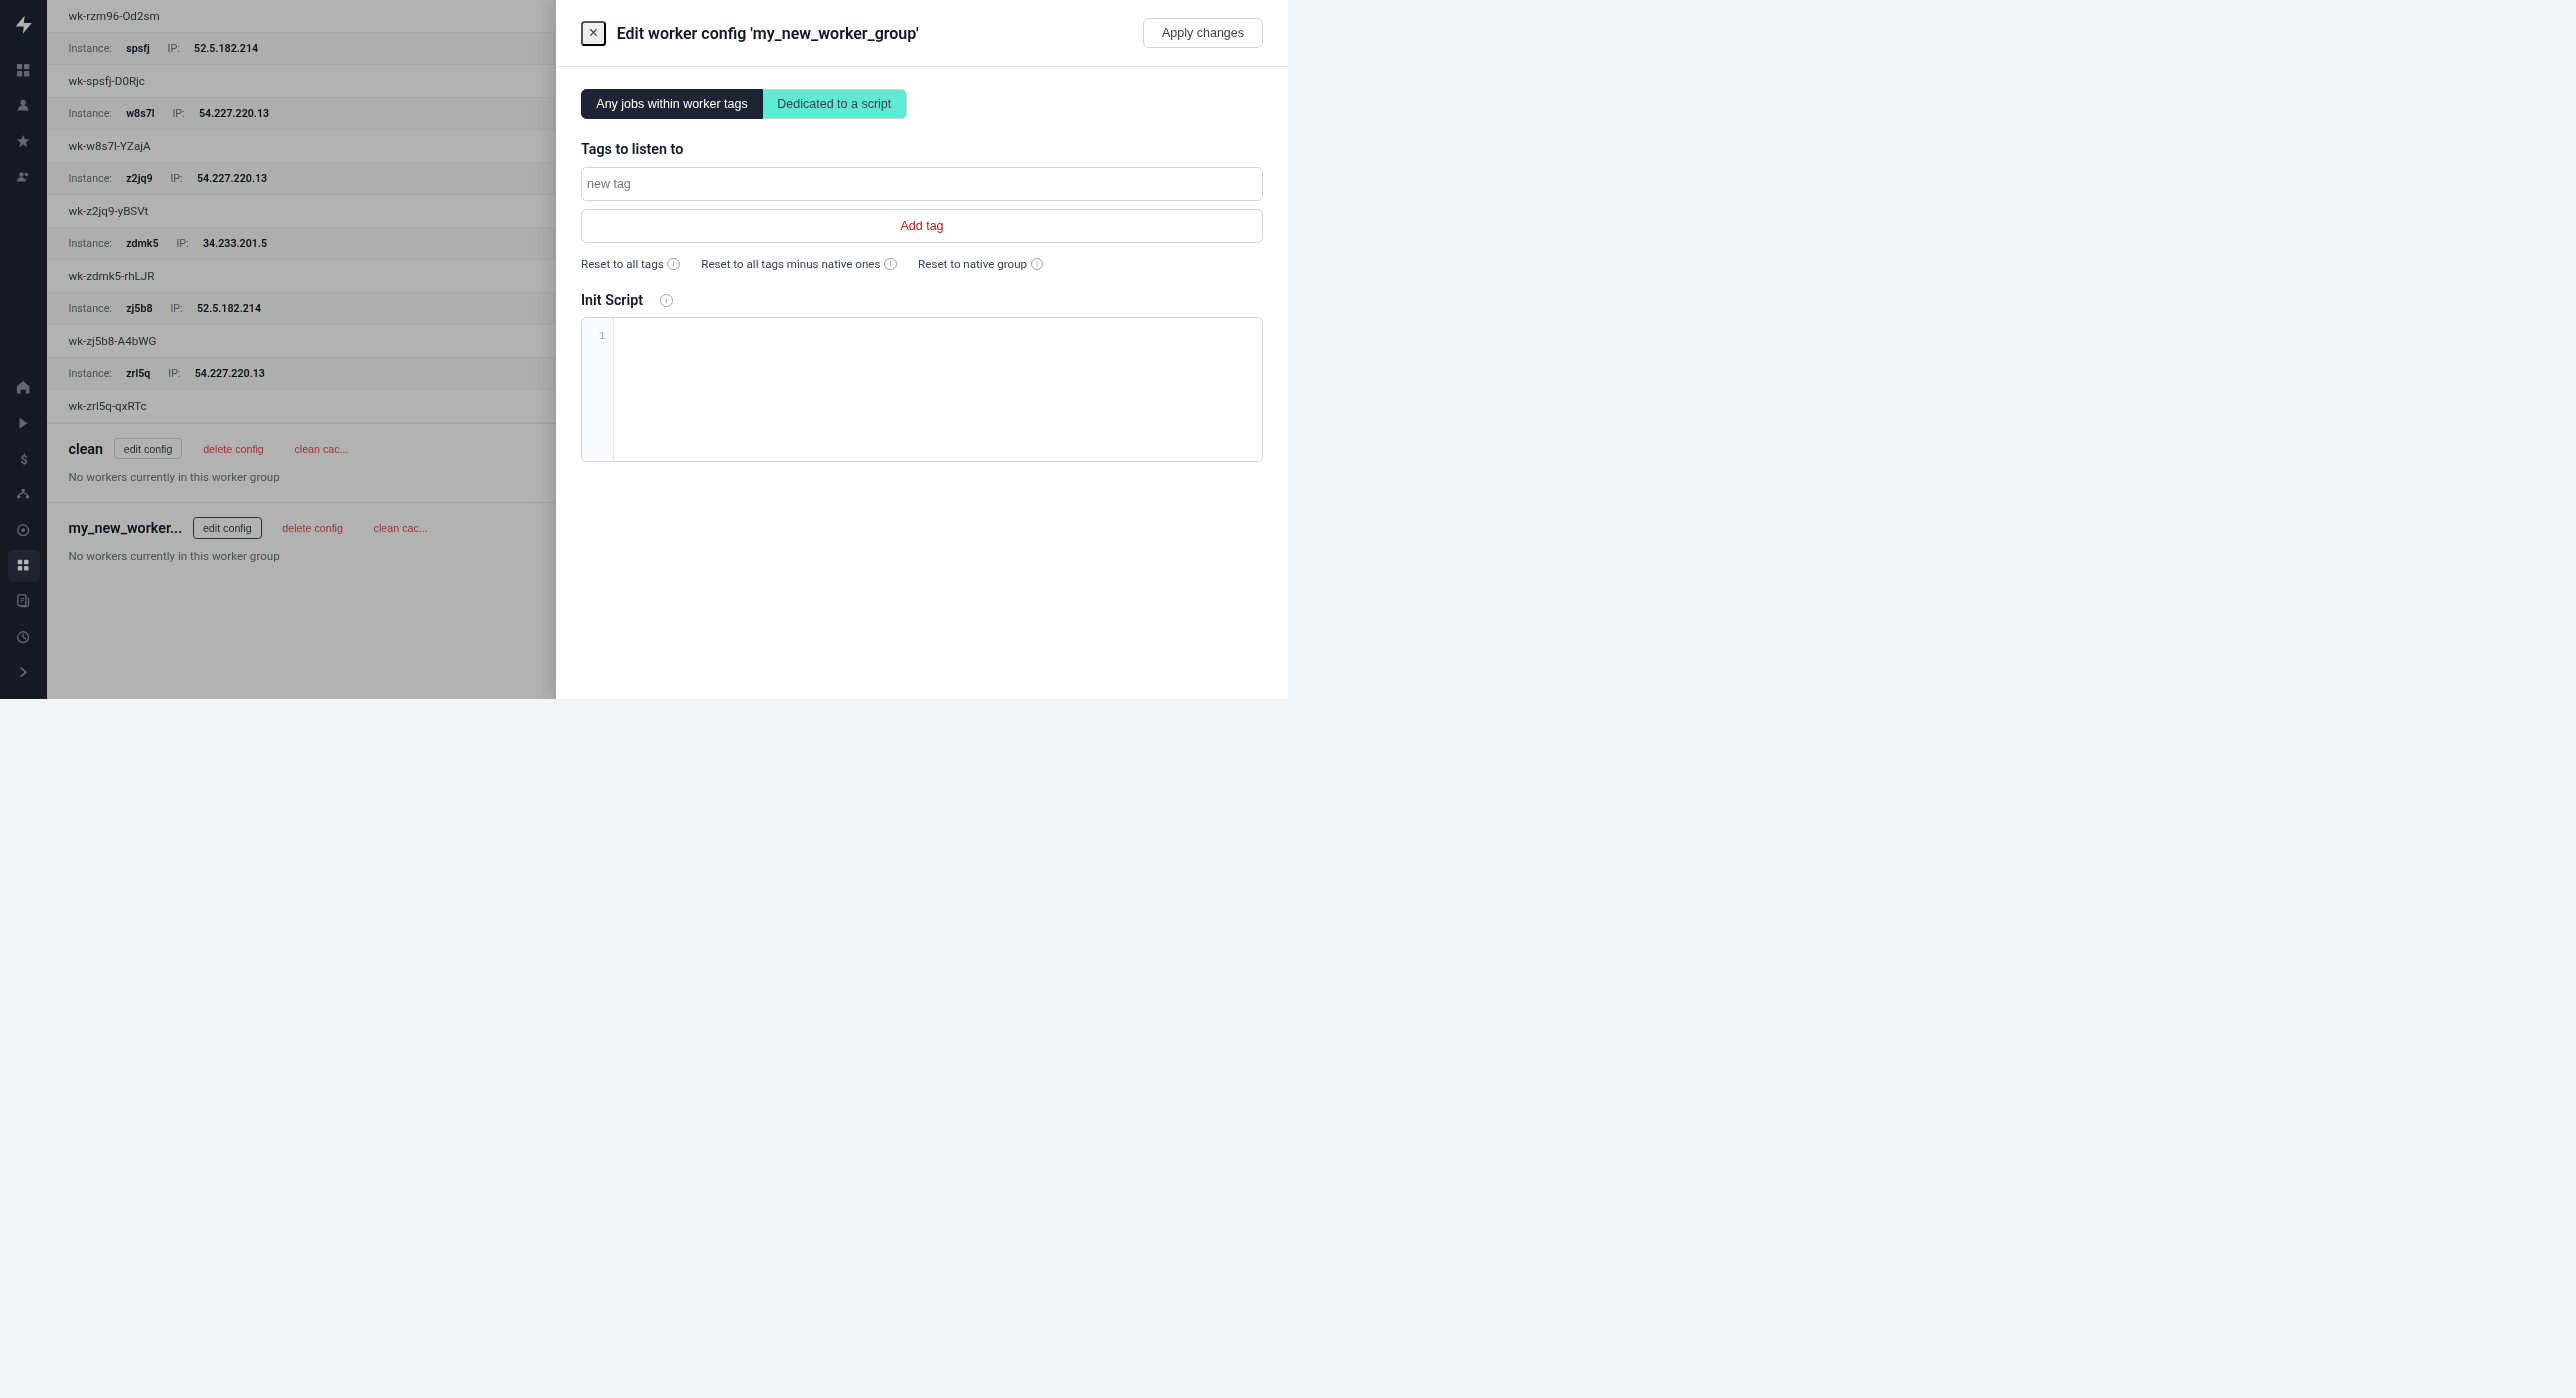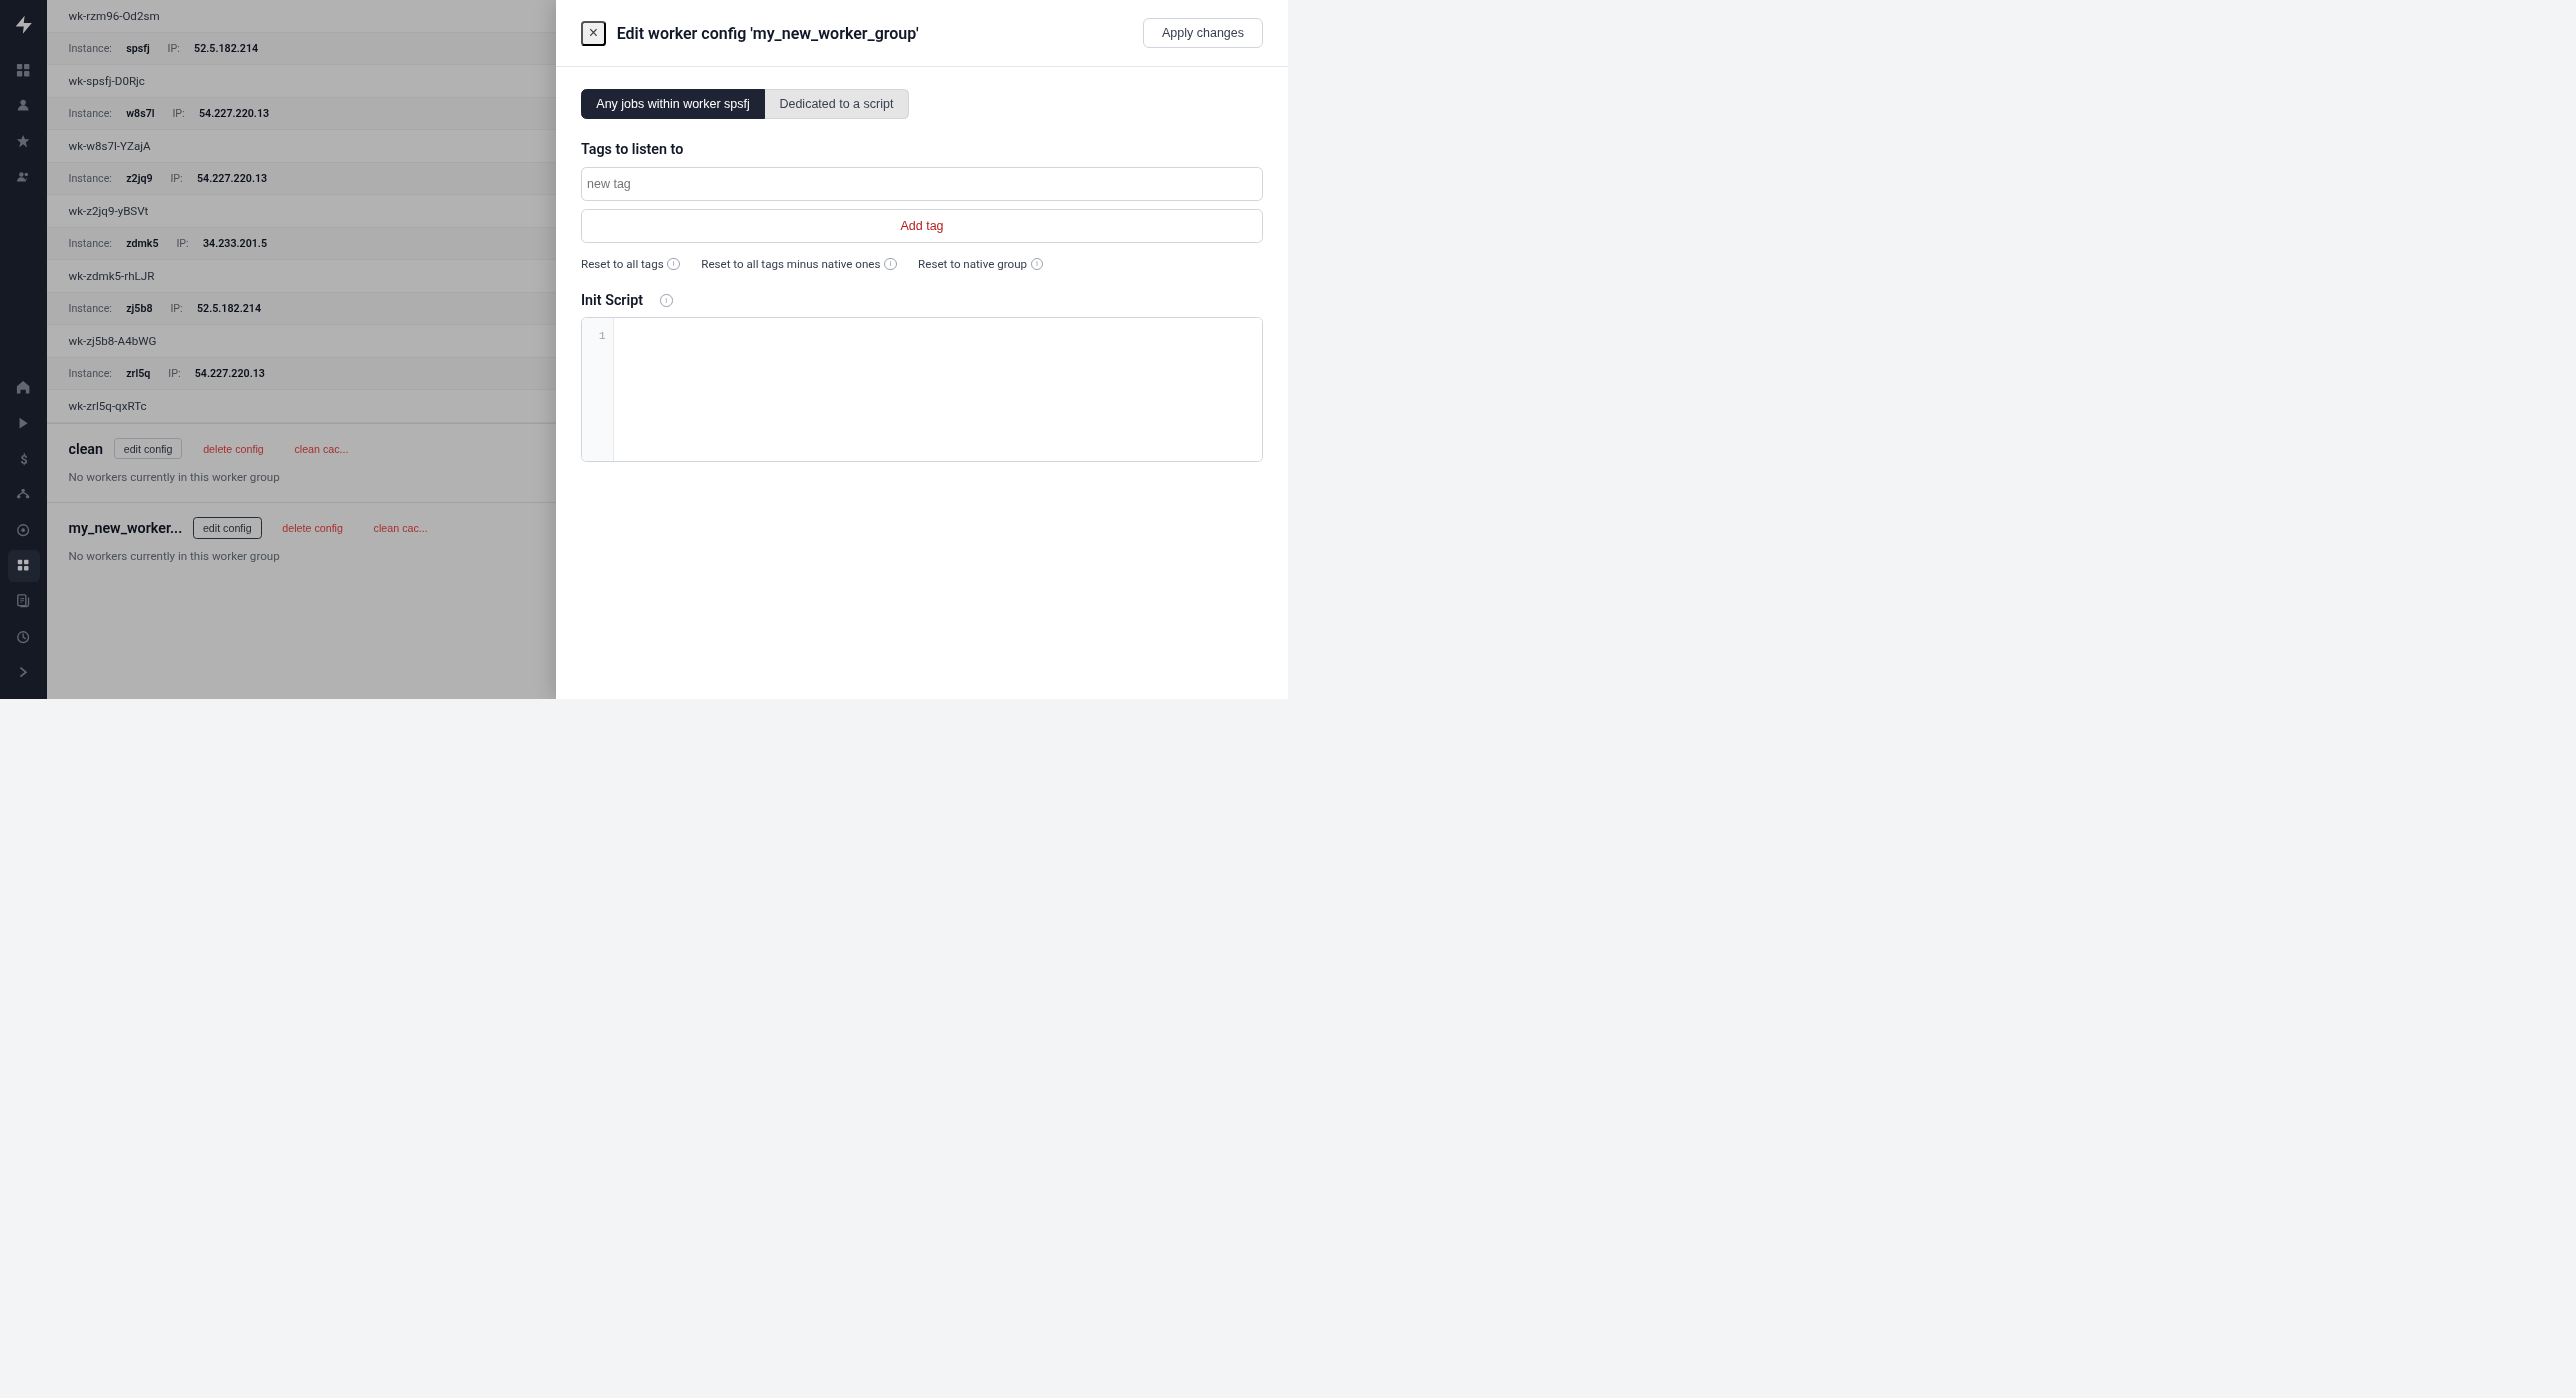--- a/index.html
+++ b/index.html
@@ -225,21 +225,21 @@
     
     .tab-switcher {
       display: flex;
       gap: 0;
       margin-bottom: 21.5px;
     }
     .tab-btn {
       padding: 7.2px 14.3px;
       font-size: 12.5px;
       border: 0.9px solid #d1d5db;
-      background: #e5e5e5;
+      background: #5eead4;
       cursor: pointer;
       color: #374151;
     }
     .tab-btn:first-child { border-radius: 5.4px 0 0 5.4px; }
     .tab-btn:last-child { border-radius: 0 5.4px 5.4px 0; border-left: none; }
     .tab-btn.active {
       background: #1e2433;
       color: #fff;
       border-color: #1e2433;
     }
@@ -551,21 +551,21 @@
     <button class="modal-close">
       <span>×</span>
     </button>
     <span class="modal-title">Edit worker config 'my_new_worker_group'</span>
     <button class="apply-btn">Apply changes</button>
   </div>
 
   <div class="modal-body">
     
     <div class="tab-switcher">
-      <button class="tab-btn active">Any jobs within worker spsfj</button>
+      <button class="tab-btn active">Any jobs within worker tags</button>
       <button class="tab-btn">Dedicated to a script</button>
     </div>
 
     
     <div class="section-label">Tags to listen to</div>
     <input class="tag-input" type="text" placeholder="new tag" style="">
     <button class="add-tag-btn">Add tag</button>
 
     
     <div class="reset-row">

